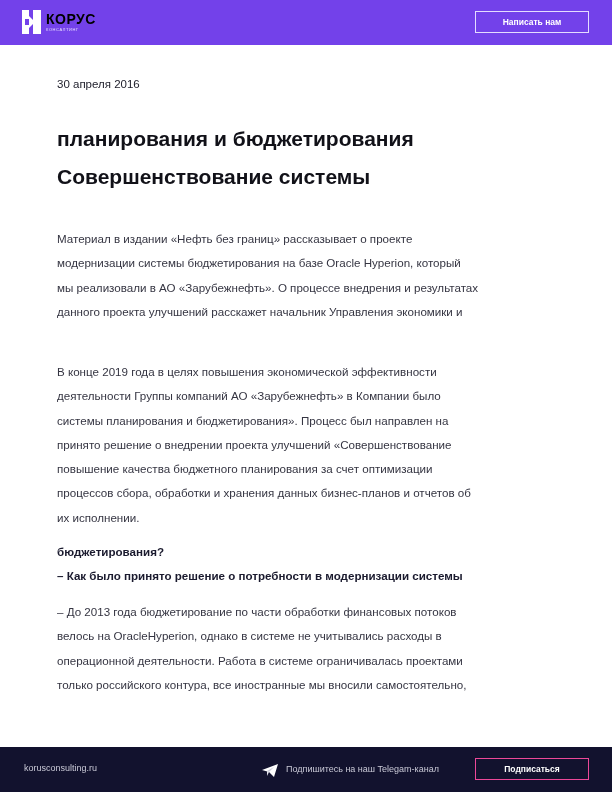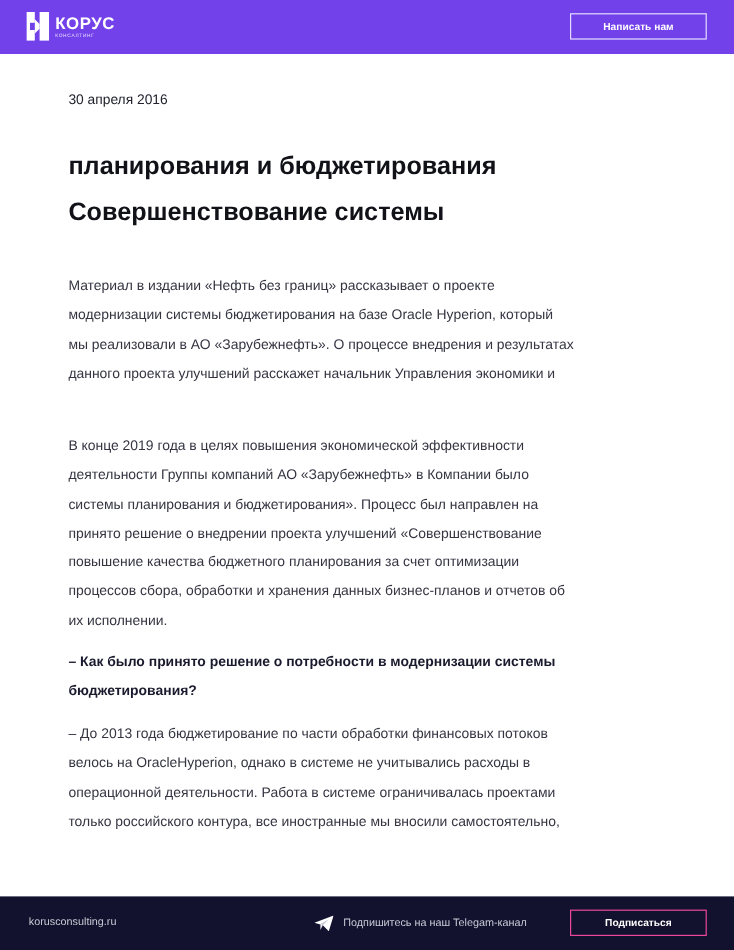--- a/index.html
+++ b/index.html
@@ -7,21 +7,21 @@
     body { position: relative; font-family: "Liberation Sans", "DejaVu Sans", sans-serif; color: #1f1f2b; }
 
     .header {
       position: absolute; left: 0; top: 0; width: 612px; height: 45px;
       background: #7341ea;
     }
     .logo { position: absolute; left: 22px; top: 10px; height: 24px; display: flex; align-items: center; }
     .logo-mark { width: 19px; height: 24px; position: relative; }
     .logo-mark svg { display: block; }
     .logo-text { margin-left: 5px; display: flex; flex-direction: column; justify-content: center; }
-    .logo-name { color: #ffffff; font-weight: 700; font-size: 14px; letter-spacing: 0.5px; line-height: 14px; }
+    .logo-name { color: #000000; font-weight: 700; font-size: 14px; letter-spacing: 0.5px; line-height: 14px; }
     .logo-sub { color: #e6dcff; font-size: 4px; line-height: 6px; letter-spacing: 0.6px; margin-top: 1px; }
 
     .header-btn {
       position: absolute; left: 475px; top: 11px; width: 114px; height: 22px;
       border: 1px solid #e4dcff; background: transparent; color: #ffffff;
       font-size: 8.5px; font-weight: 700; display: flex; align-items: center; justify-content: center;
       font-family: "Liberation Sans", sans-serif; cursor: pointer;
     }
 
     .content { position: absolute; left: 57px; top: 0; width: 500px; }
@@ -90,22 +90,22 @@
     <span>В конце 2019 года в целях повышения экономической эффективности</span>
     <span>деятельности Группы компаний АО «Зарубежнефть» в Компании было</span>
     <span>системы планирования и бюджетирования». Процесс был направлен на</span>
     <span>принято решение о внедрении проекта улучшений «Совершенствование</span>
     <span>повышение качества бюджетного планирования за счет оптимизации</span>
     <span>процессов сбора, обработки и хранения данных бизнес-планов и отчетов об</span>
     <span>их исполнении.</span>
   </div>
 
   <div class="para q" style="top:540px;">
+    <span>бюджетирования?</span>
     <span>– Как было принято решение о потребности в модернизации системы</span>
-    <span>бюджетирования?</span>
   </div>
 
   <div class="para" style="top:600px;">
     <span>– До 2013 года бюджетирование по части обработки финансовых потоков</span>
     <span>велось на OracleHyperion, однако в системе не учитывались расходы в</span>
     <span>операционной деятельности. Работа в системе ограничивалась проектами</span>
     <span>только российского контура, все иностранные мы вносили самостоятельно,</span>
   </div>
 </div>
 

